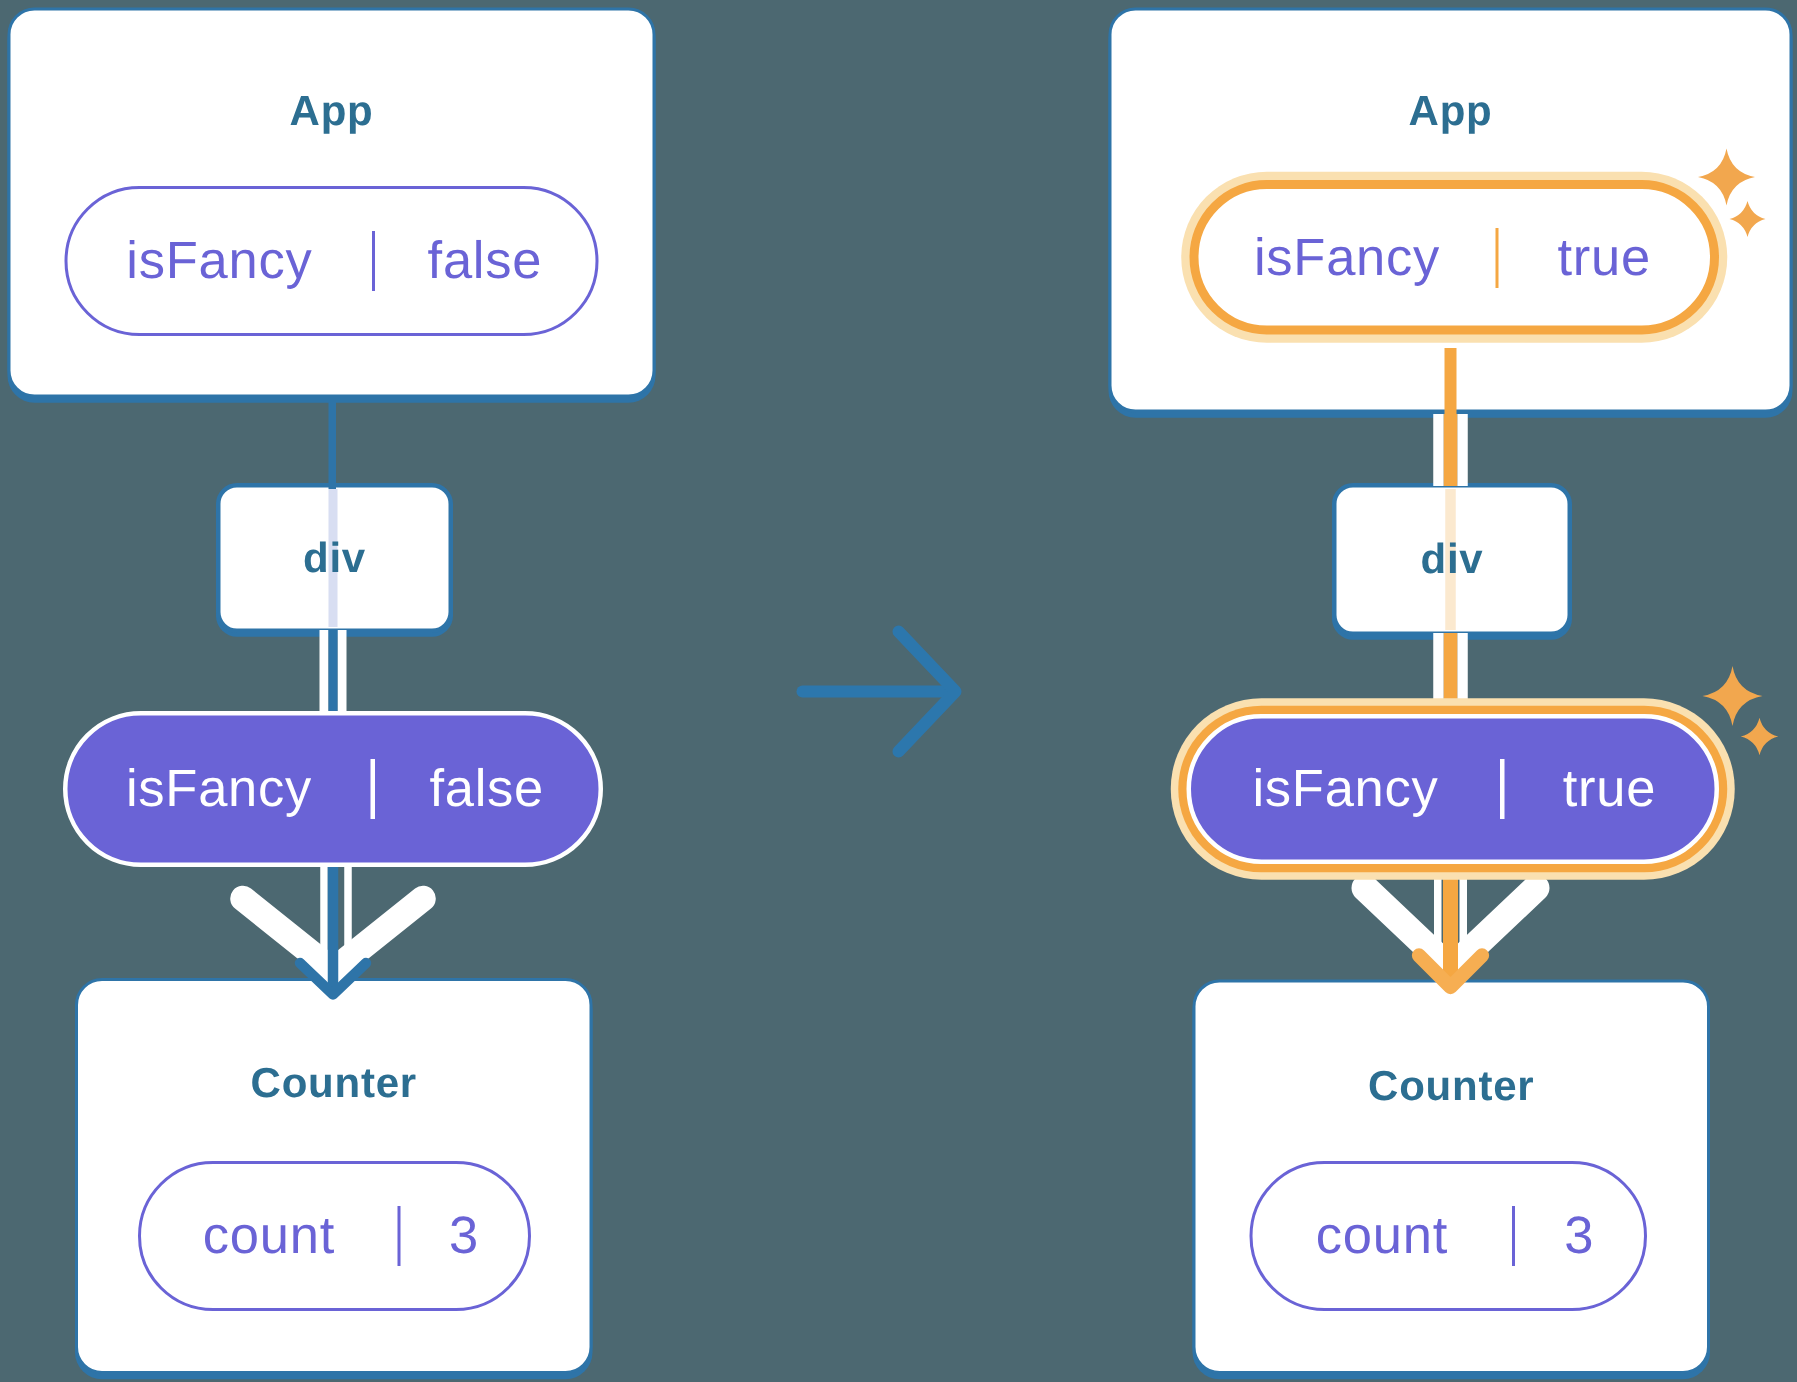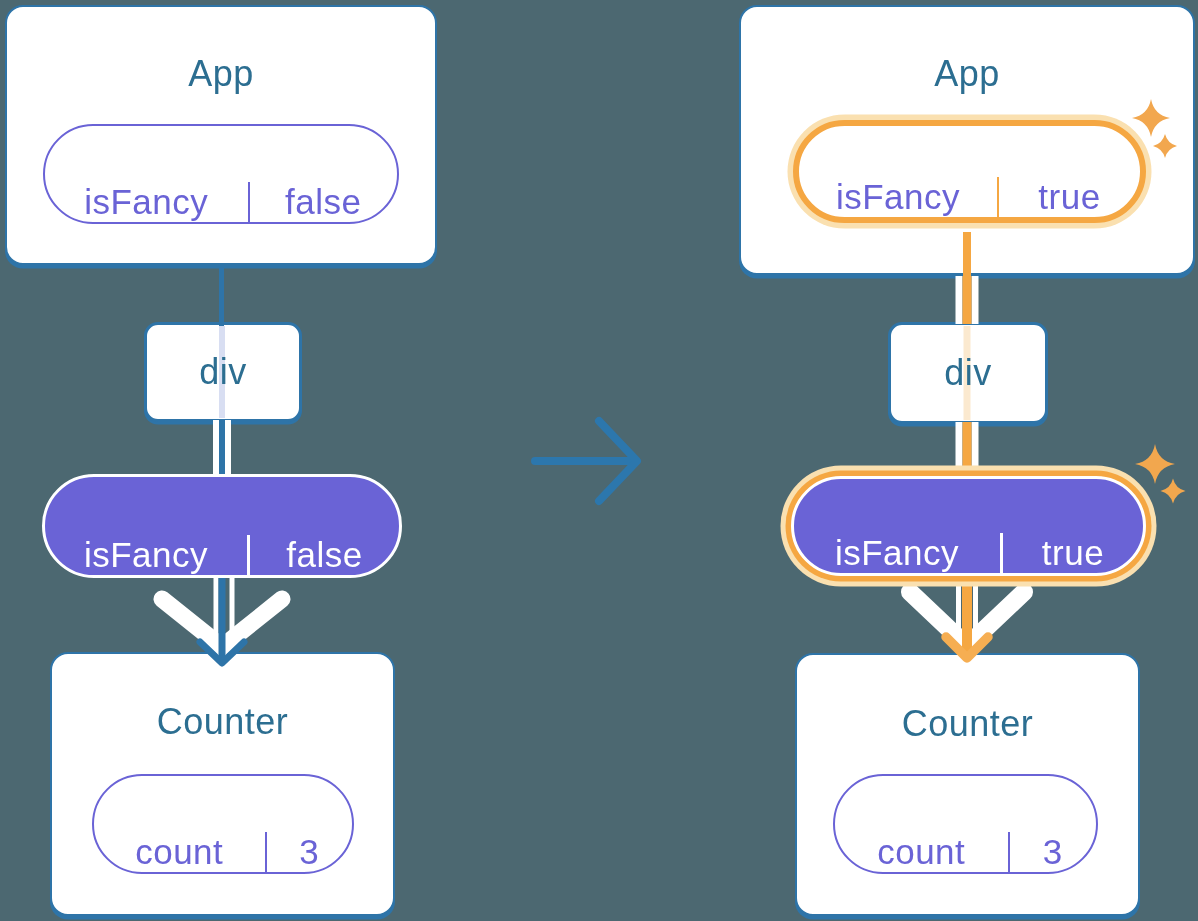--- a/index.html
+++ b/index.html
@@ -26,24 +26,24 @@
     border:2.5px solid var(--blue);
     box-shadow:0 3.5px 0 0 var(--blue);
     border-radius:18px;box-sizing:border-box;z-index:1;
   }
   .card.small{border-radius:14px;border-width:3px;box-shadow:0 2.5px 0 0 var(--blue);}
   
   .connectors{position:absolute;left:0;top:0;z-index:2;pointer-events:none;}
   
   .label{
     position:absolute;display:flex;align-items:center;justify-content:center;
-    color:var(--teal);font-size:36px;font-weight:400;letter-spacing:.5px;z-index:3;
+    color:var(--teal);font-size:28px;font-weight:700;letter-spacing:.5px;z-index:3;
   }
   .pill{
-    position:absolute;display:flex;align-items:flex-end;
+    position:absolute;display:flex;align-items:center;
     border-radius:999px;box-sizing:border-box;z-index:3;overflow:hidden;
   }
   .pill .cell{
     display:flex;align-items:center;justify-content:center;
     font-size:35px;letter-spacing:.5px;box-sizing:border-box;
   }
   .pill .cell.value{flex:1;}
   .pill.outline{background:var(--white);border:2.5px solid var(--purple);color:var(--purple);}
   .pill.outline .cell.value{border-left:2.5px solid var(--purple);}
   .pill.filled{background:var(--purple);border:3px solid var(--white);color:var(--white);}

